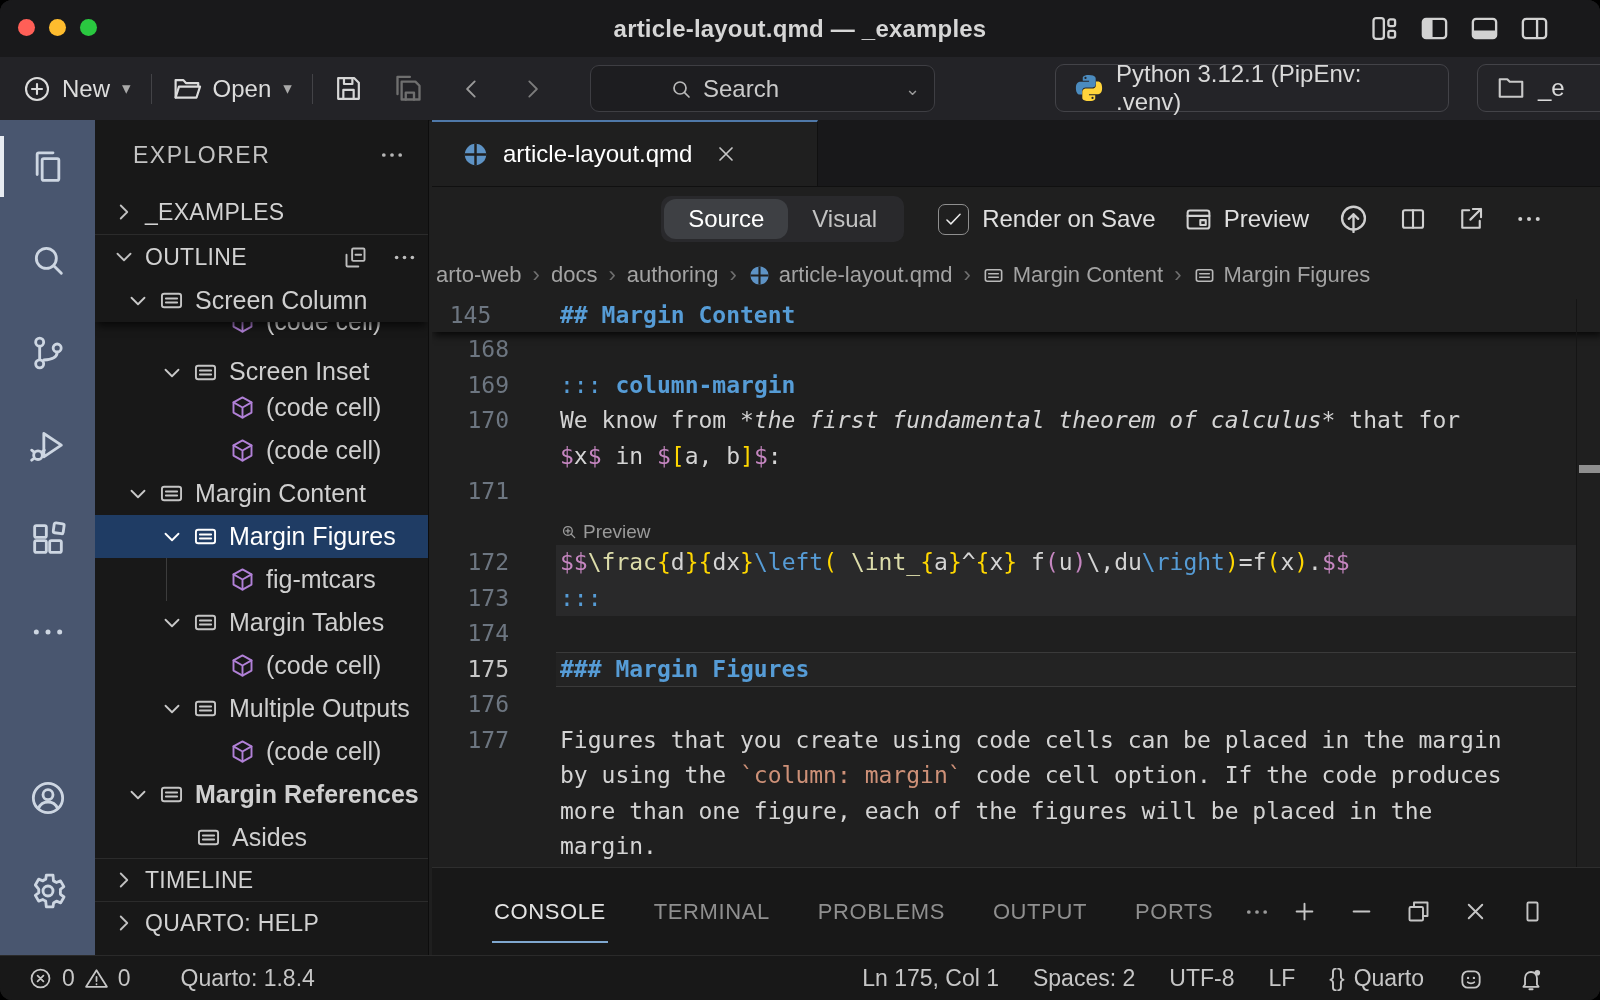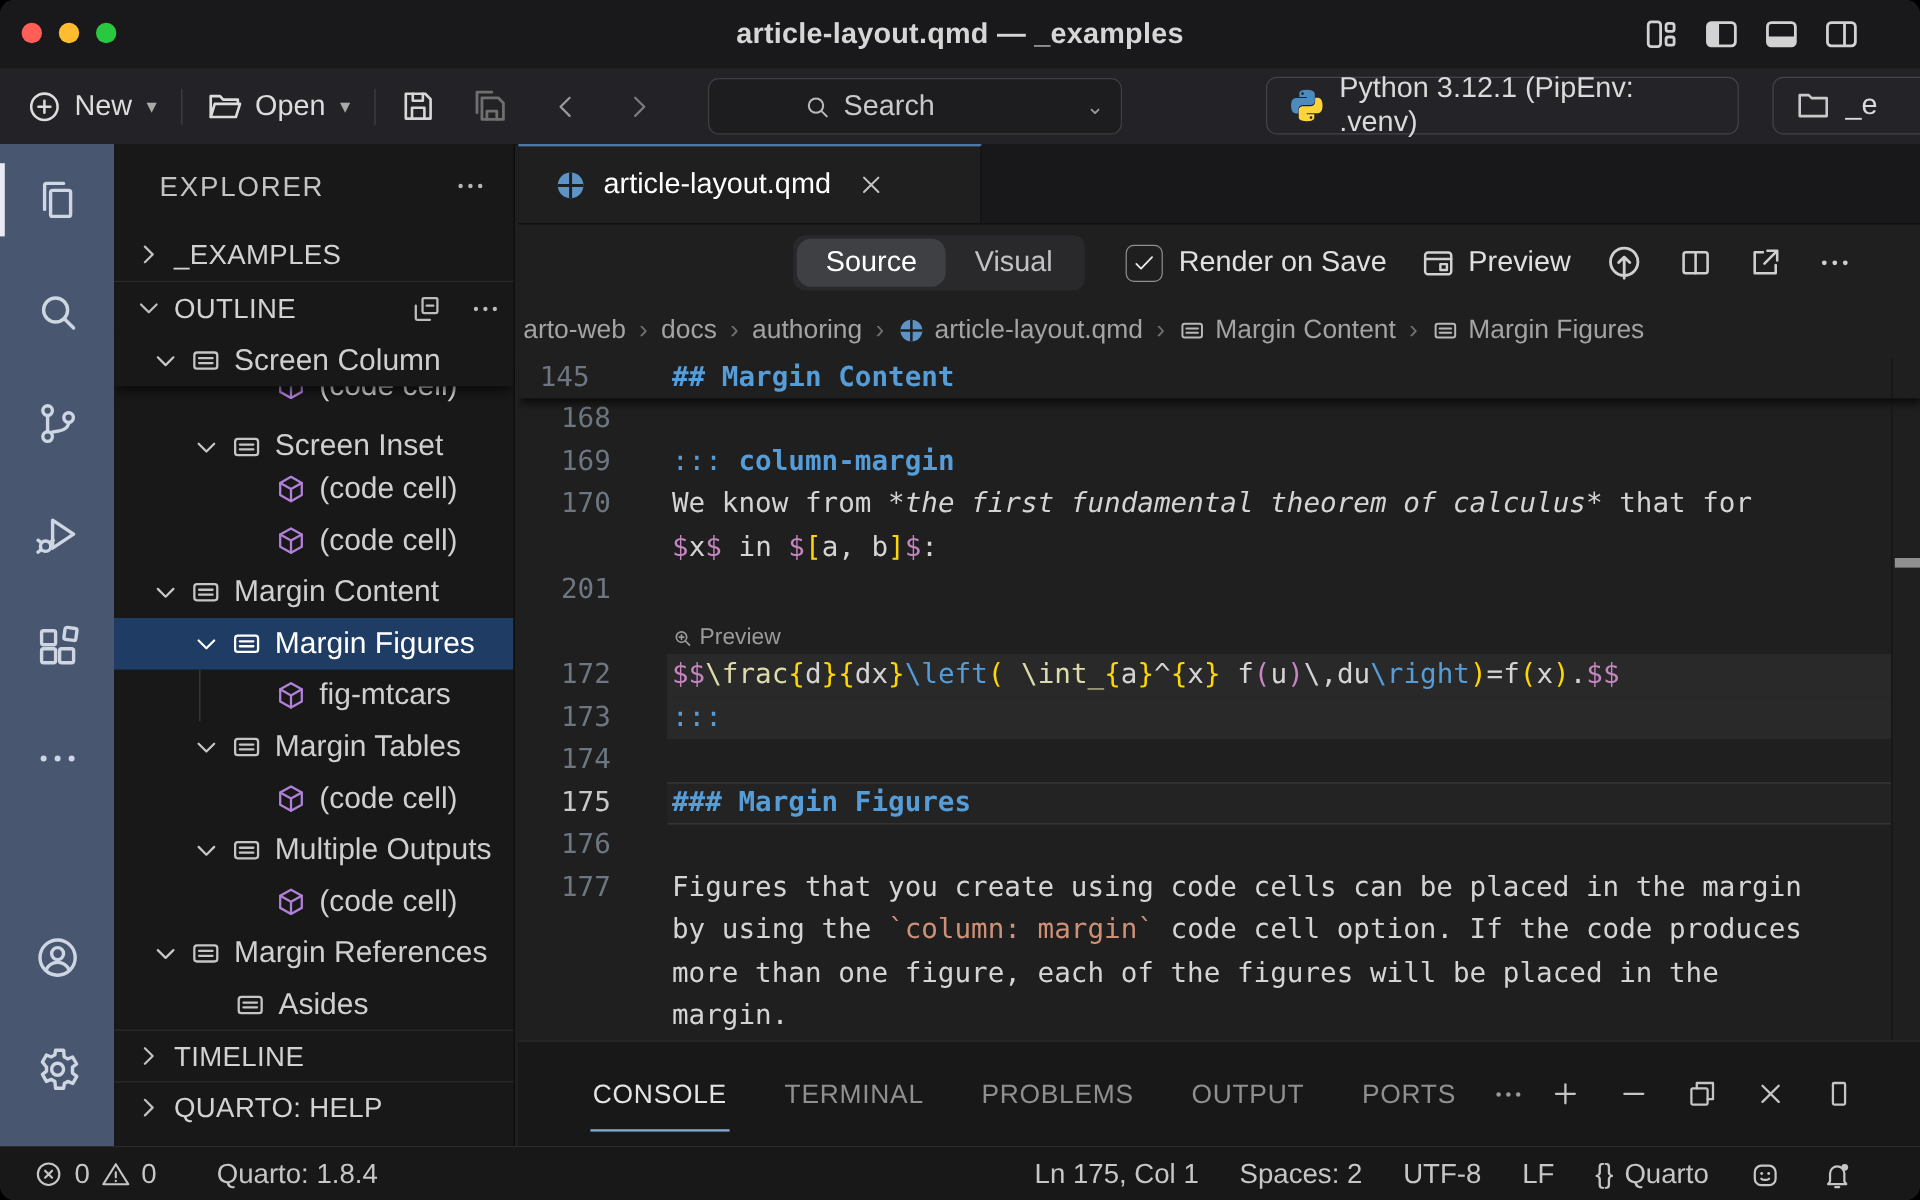--- a/index.html
+++ b/index.html
@@ -501,21 +501,21 @@
           </div>
           <div class="trow" style="padding-left: 134px;">
             <span class="ico sym cube">
               <svg viewBox="0 0 24 24" fill="none" stroke="currentColor" stroke-width="1.7" stroke-linecap="round" stroke-linejoin="round">
                 <path d="M12 3l8 4.5v9L12 21l-8-4.5v-9z"></path>
                 <path d="M4 7.5l8 4.5 8-4.5M12 12v9"></path>
               </svg>
             </span>
             <span>(code cell)</span>
           </div>
-          <div class="trow" style="padding-left: 30px;">
+          <div class="trow" style="padding-left: 30px; font-weight: bold;">
             <span class="ico chev">
               <svg viewBox="0 0 24 24" fill="none" stroke="currentColor" stroke-width="1.7" stroke-linecap="round" stroke-linejoin="round">
                 <path d="M6 9l6 6 6-6"></path>
               </svg>
             </span>
             <span class="ico sym">
               <svg viewBox="0 0 24 24" fill="none" stroke="currentColor" stroke-width="1.7" stroke-linecap="round" stroke-linejoin="round">
                 <rect x="3.5" y="6" width="17" height="12" rx="2"></rect>
                 <path d="M7 10.2h10M7 13.8h10"></path>
               </svg>
@@ -684,21 +684,21 @@
           </div>
           <div class="crow">
             <span class="ln">170</span>
             <span class="lt"><span class="c-n">We know from *</span><span class="c-ital">the first fundamental theorem of calculus</span><span class="c-n">* that for</span></span>
           </div>
           <div class="crow">
             <span class="ln"></span>
             <span class="lt"><span class="c-mag">$</span><span class="c-n">x</span><span class="c-mag">$</span><span class="c-n"> in </span><span class="c-mag">$</span><span class="c-gold">[</span><span class="c-n">a, b</span><span class="c-gold">]</span><span class="c-mag">$</span><span class="c-n">:</span></span>
           </div>
           <div class="crow">
-            <span class="ln">201</span>
+            <span class="ln">171</span>
             <span class="lt"></span>
           </div>
           <div class="crow lens">
             <span class="ln"></span>
             <span class="lt"><span class="ico"><svg viewBox="0 0 24 24" fill="none" stroke="currentColor" stroke-width="1.7" stroke-linecap="round" stroke-linejoin="round">
                   <circle cx="10" cy="10" r="5.5"></circle>
                   <path d="M14 14l4.5 4.5M7.5 10h5M10 7.5v5"></path>
                 </svg></span><span>Preview</span></span>
           </div>
           <div class="crow hl">

